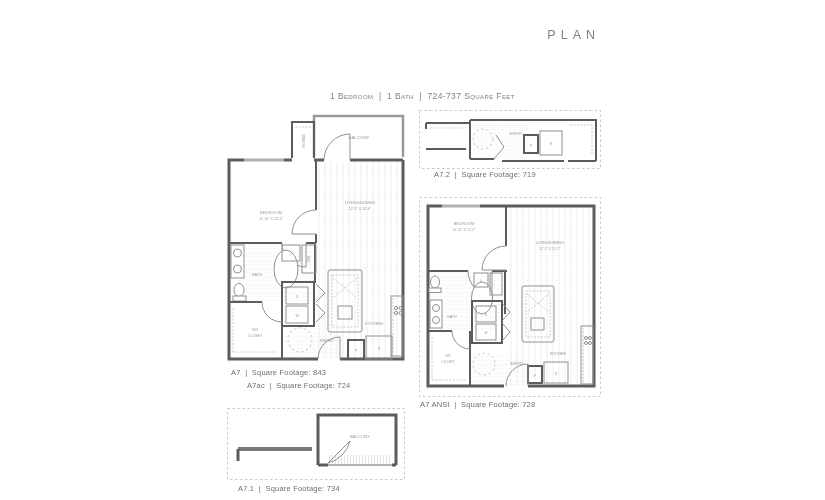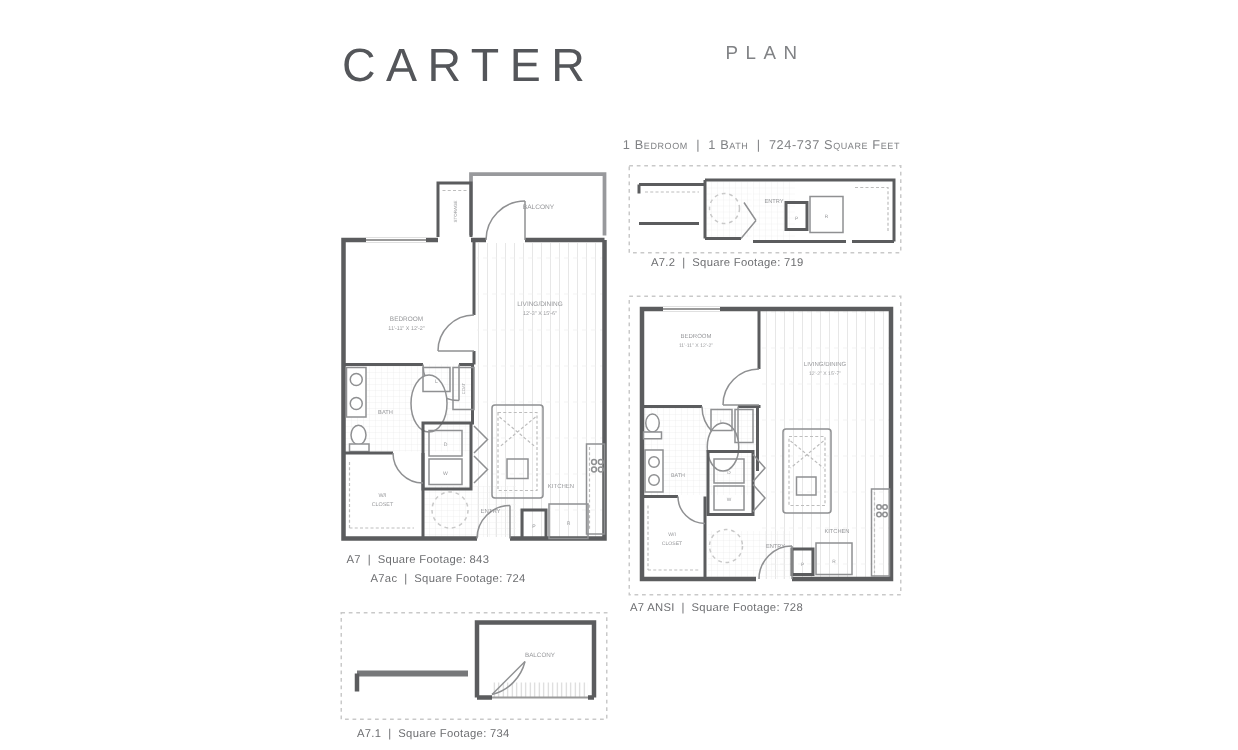--- a/index.html
+++ b/index.html
@@ -1,23 +1,23 @@
 <!DOCTYPE html>
 <html><head>
 <meta charset="utf-8">
 <style>
   html,body{margin:0;padding:0;background:#fff;}
   #page{position:relative;width:825px;height:500px;background:#fff;overflow:hidden;
         font-family:"Liberation Sans",sans-serif;}
   .abs{position:absolute;}
   #brand{left:228px;top:26px;font-size:31px;letter-spacing:7px;color:#54565a;font-weight:400;}
   #plan-block{left:420px;top:28px;width:180px;text-align:right;}
-  #plan-kicker{font-size:12.5px;letter-spacing:5px;color:#808285;text-align:center;}
+  #plan-kicker{font-size:12.5px;letter-spacing:5px;color:#808285;}
   #plan-name{font-size:46px;line-height:0.92;color:#6d6e71;letter-spacing:1px;font-weight:400;}
-  #summary{left:330px;top:91px;width:270px;text-align:right;font-size:8.5px;
+  #summary{left:330px;top:91px;width:270px;text-align:left;font-size:8.5px;
            letter-spacing:.4px;color:#808285;font-variant:small-caps;white-space:pre;}
   .caption{font-size:7.5px;color:#6d6e71;letter-spacing:.2px;white-space:pre;}
   svg text{font-family:"Liberation Sans",sans-serif;fill:#97989b;}
   .wall3{stroke:#5b5c5e;stroke-width:3;fill:none;}
   .wall2{stroke:#5b5c5e;stroke-width:2;fill:none;}
   .lite{stroke:#8f9092;fill:none;stroke-width:1;}
   .balc{stroke:#98999c;stroke-width:2.5;fill:none;}
   .dash{stroke:#bdbdbd;stroke-width:.8;fill:none;stroke-dasharray:2 1.5;}
   .fix{stroke:#8f9092;stroke-width:1;fill:#fff;}
   .vbox{stroke:#c9c9c9;stroke-width:1;fill:none;stroke-dasharray:2.5 2.5;}
@@ -36,21 +36,20 @@
       </pattern>
       <pattern id="tile" width="4" height="4" patternUnits="userSpaceOnUse">
         <path d="M4 0 H0 V4" fill="none" stroke="#ececec" stroke-width="0.5"></path>
       </pattern>
       <pattern id="sill" width="3" height="10" patternUnits="userSpaceOnUse">
         <path d="M1.5 0 V10" stroke="#d4d4d4" stroke-width="0.7"></path>
       </pattern>
     </defs>
   </svg>
 
-  <div class="abs" id="brand">CARTER</div>
   <div class="abs" id="plan-block">
     <div id="plan-kicker">PLAN</div>
   </div>
   <div class="abs" id="summary">1 Bedroom  |  1 Bath  |  724-737 Square Feet</div>
 
   <svg class="abs" style="left:226px;top:112px" width="182" height="254" viewBox="0 0 182 254">
 
     <rect x="92" y="50" width="84" height="196" fill="url(#plank)"></rect>
     <rect x="4" y="131" width="84" height="58" fill="url(#tile)"></rect>
     <rect x="56" y="212" width="62" height="34" fill="url(#tile)"></rect>

